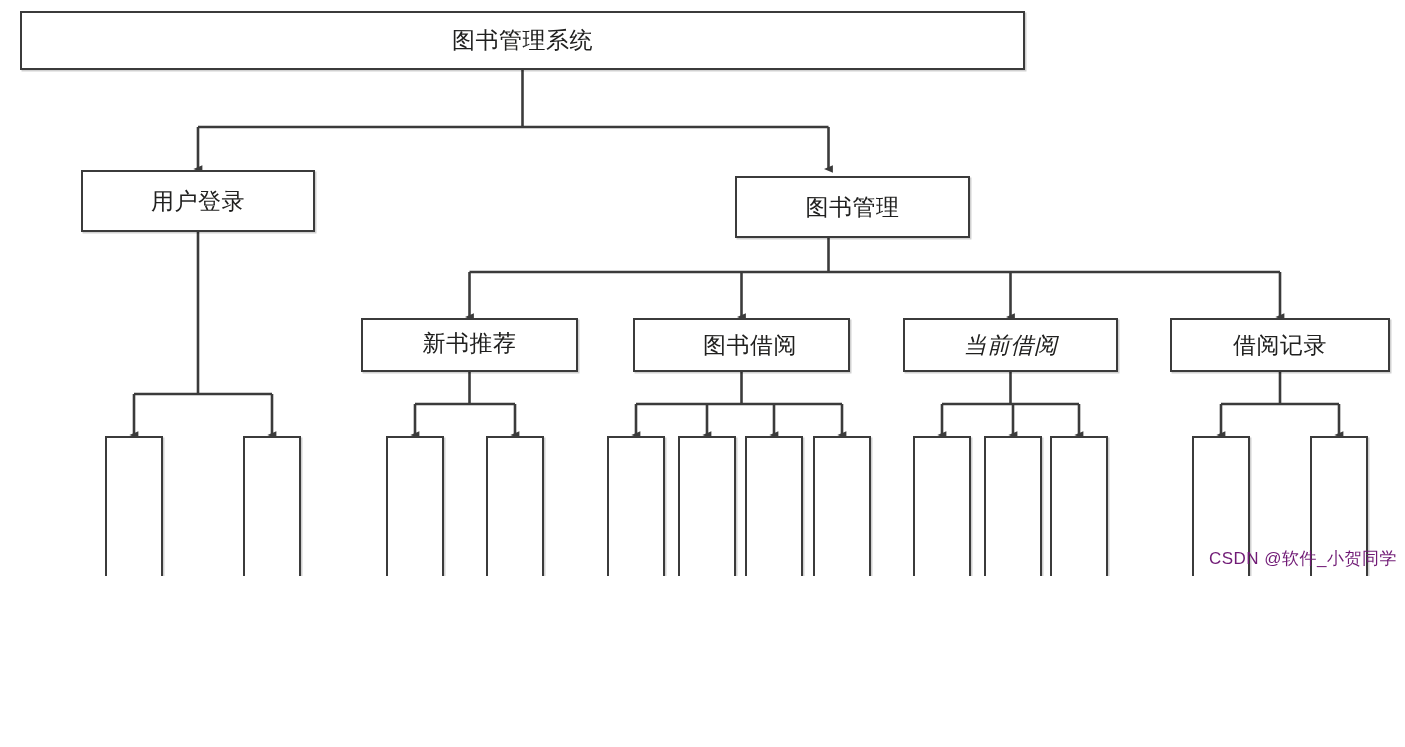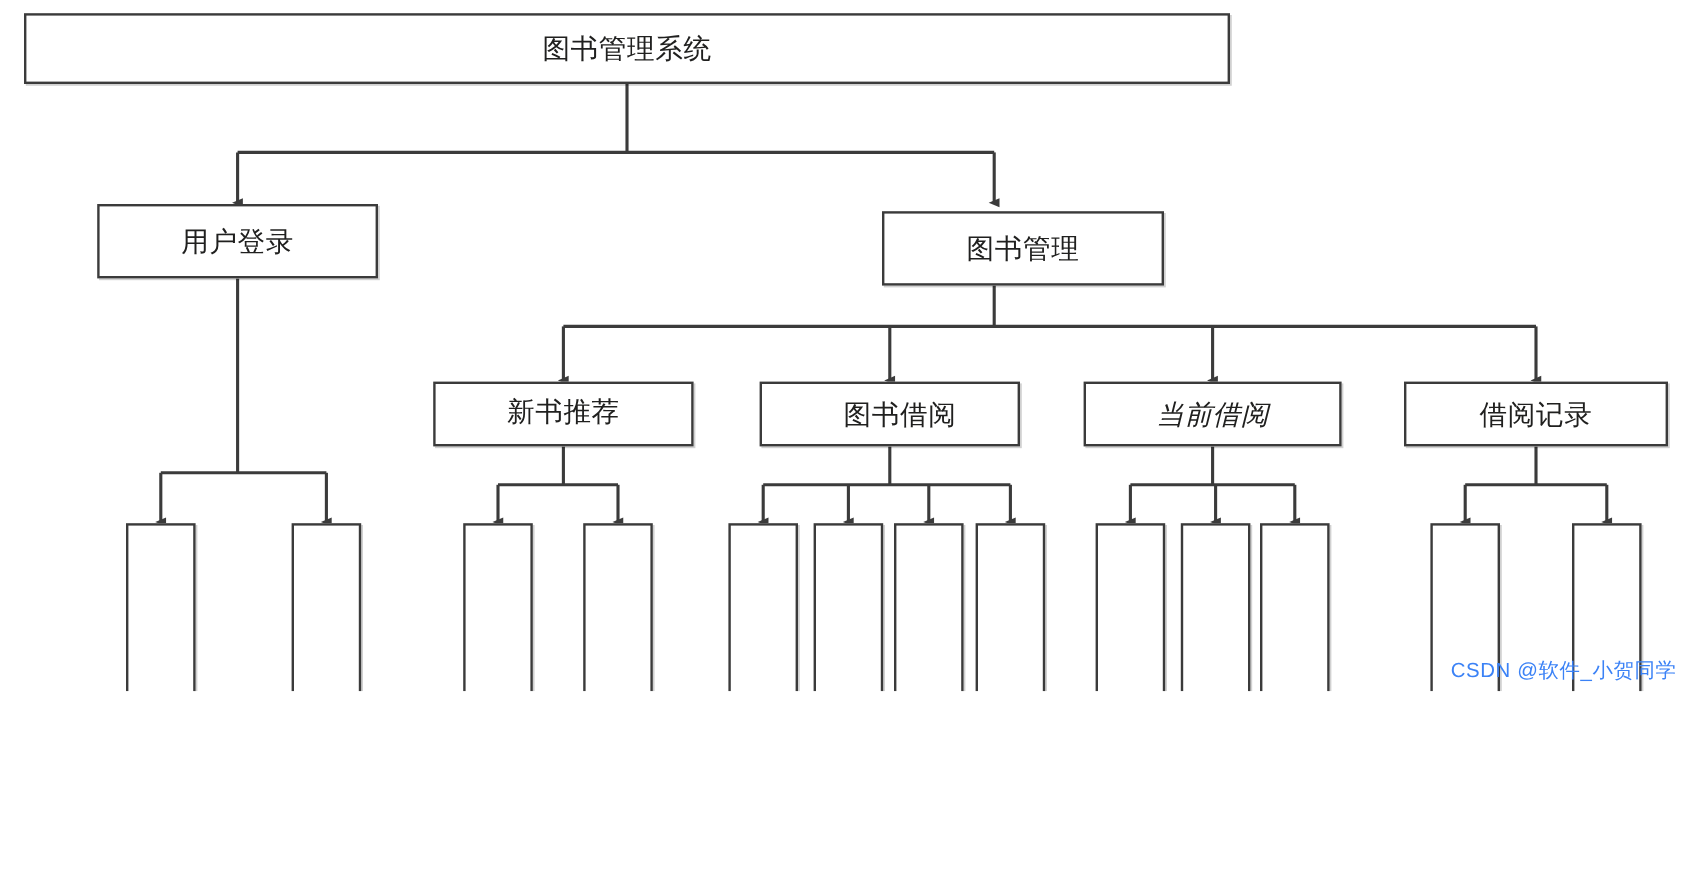--- a/index.html
+++ b/index.html
@@ -54,21 +54,21 @@
     font-size: 22px;
     line-height: 1.32;
     letter-spacing: 2px;
     white-space: normal;
     max-height: 100%;
   }
   #watermark {
     position: absolute;
     right: 8px;
     bottom: 6px;
-    color: #3b82f6;
+    color: #701a75;
     font-size: 17px;
     letter-spacing: 0.5px;
     white-space: nowrap;
     user-select: none;
   }
 </style>
 </head>
 <body>
 
 <div id="canvas">

